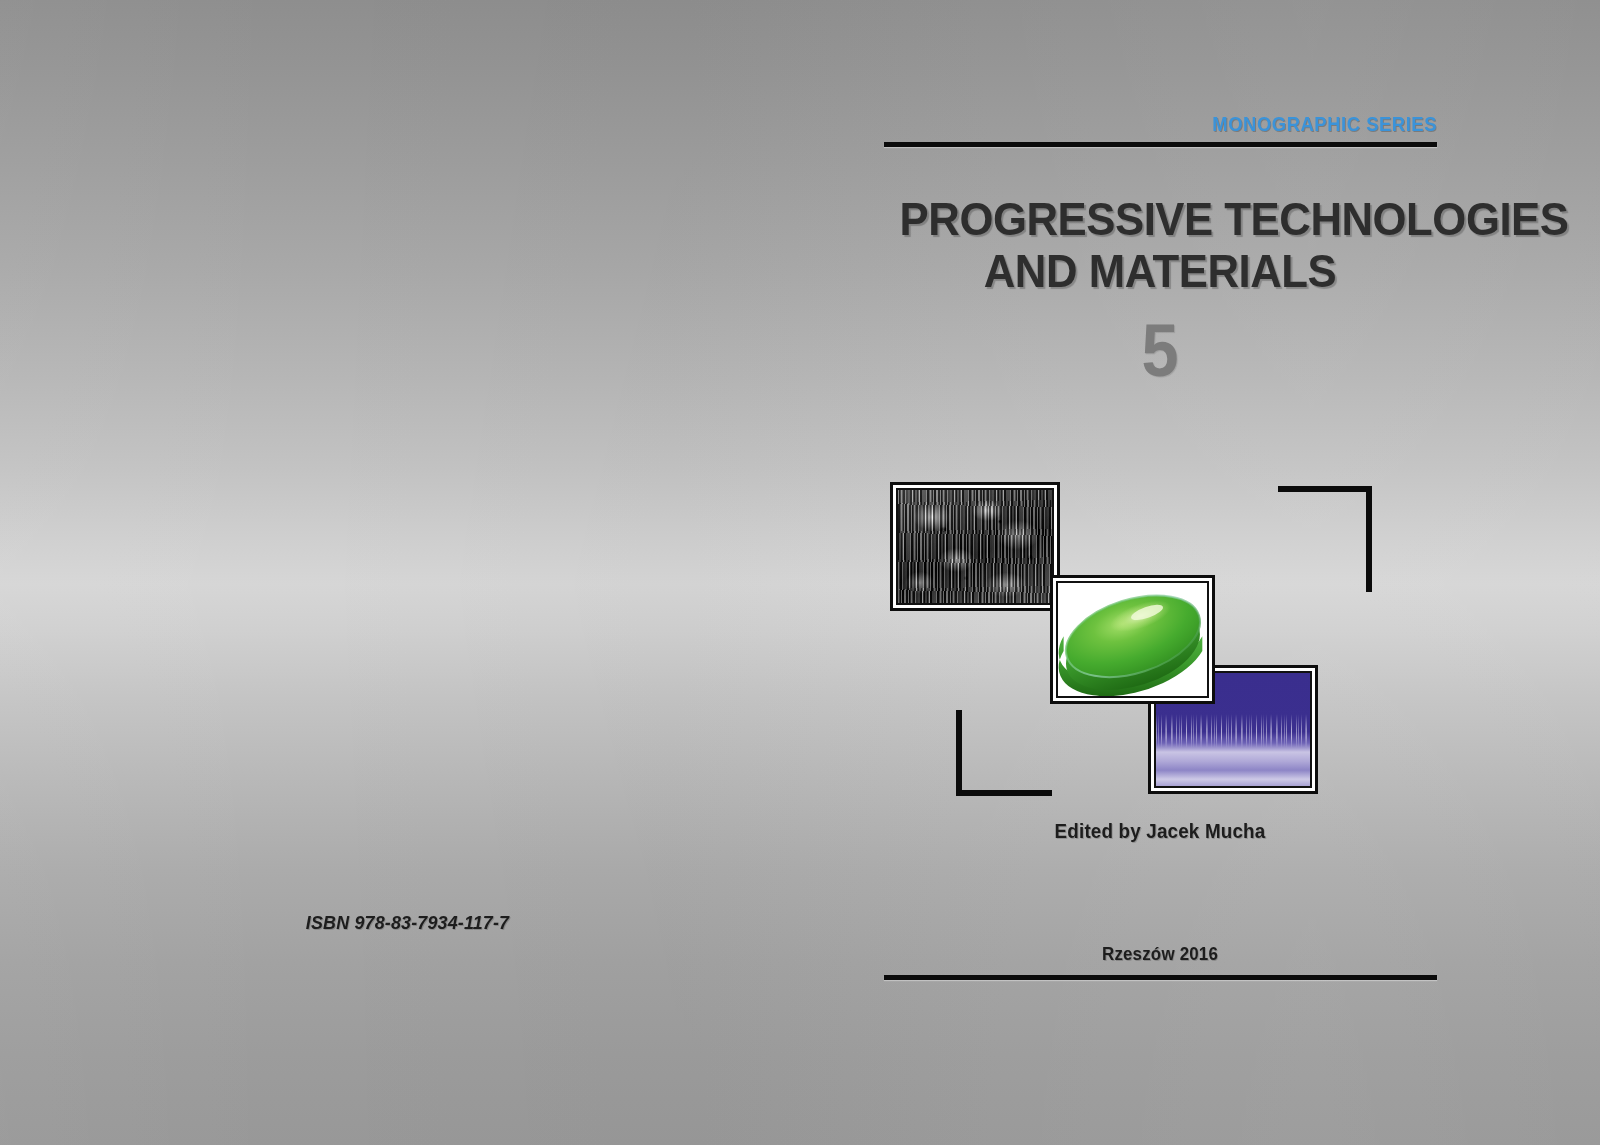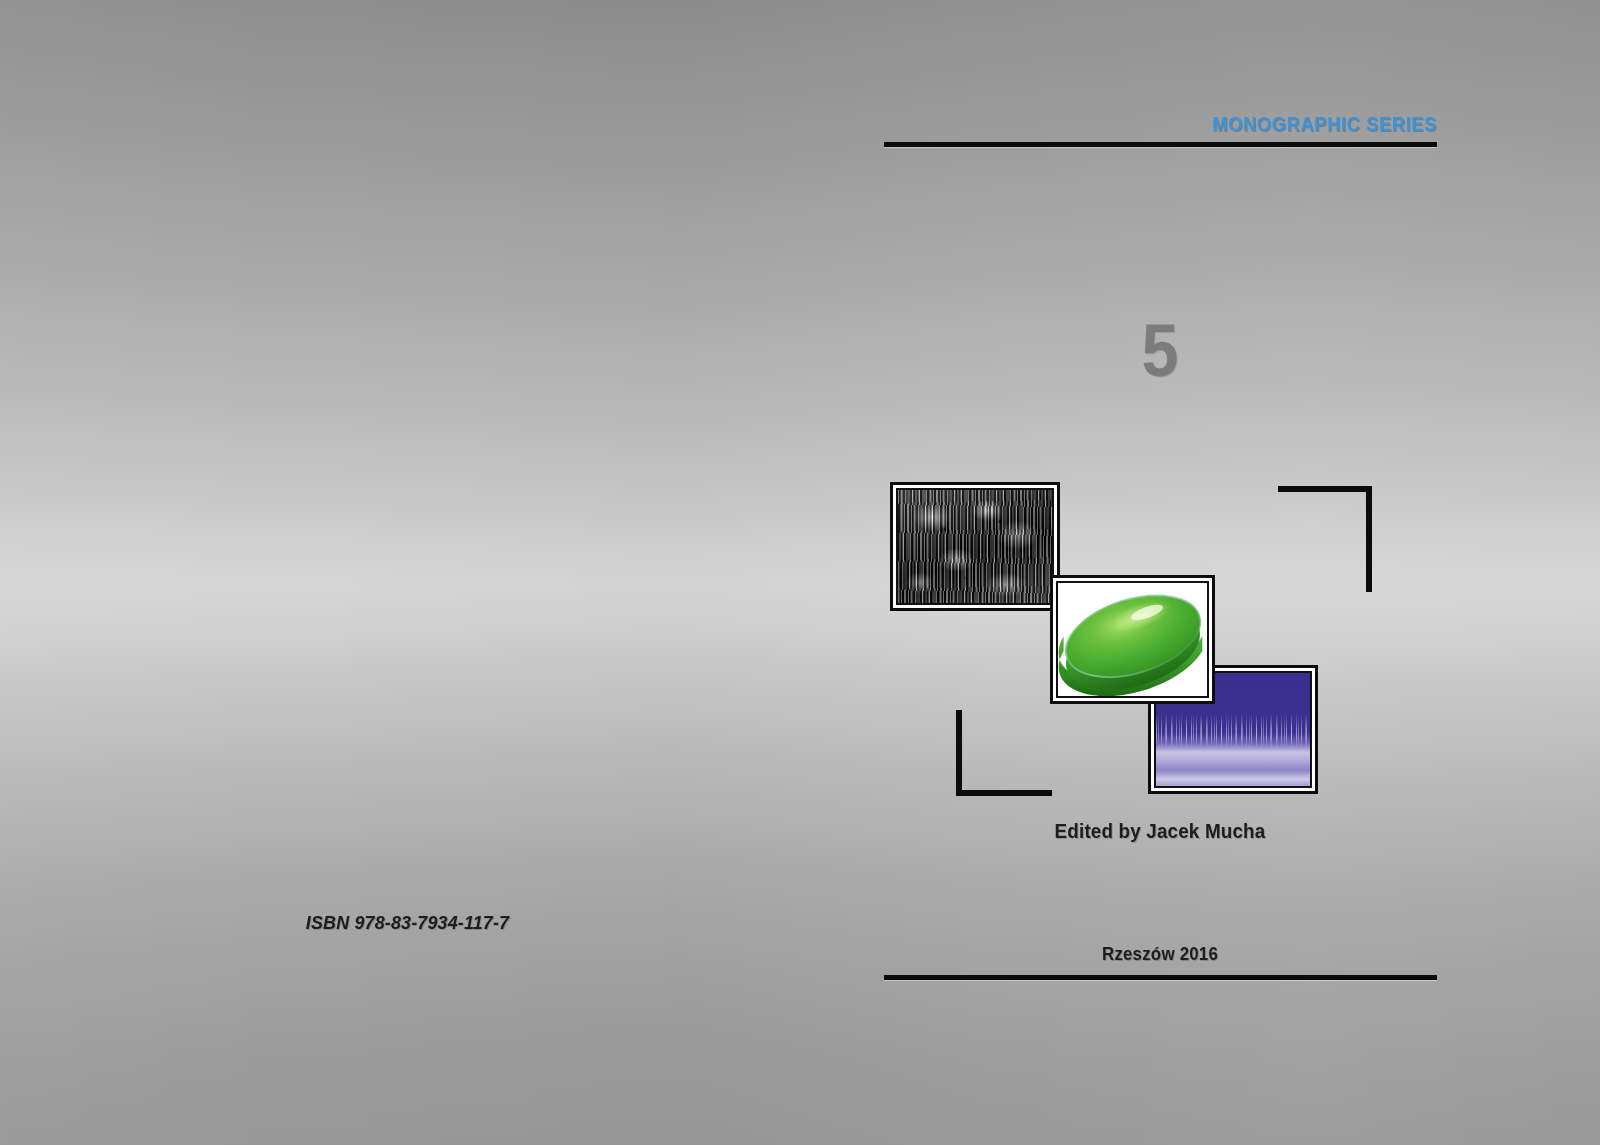--- a/index.html
+++ b/index.html
@@ -328,20 +328,24 @@
   <div class="back">
     <div class="isbn">ISBN 978-83-7934-117-7</div>
   </div>
 
   <div class="front">
 
     <div class="series-label">MONOGRAPHIC SERIES</div>
 
     <div class="rule-top"></div>
 
+    <div class="title-block">
+      <div class="title-line">PROGRESSIVE TECHNOLOGIES</div>
+      <div class="title-line">AND MATERIALS</div>
+    </div>
 
     <div class="volume-number">5</div>
 
     <div class="collage">
 
       <div class="bracket bracket-tr"></div>
       <div class="bracket bracket-bl"></div>
 
       <div class="photo photo-sem">
         <div class="photo-inner">

